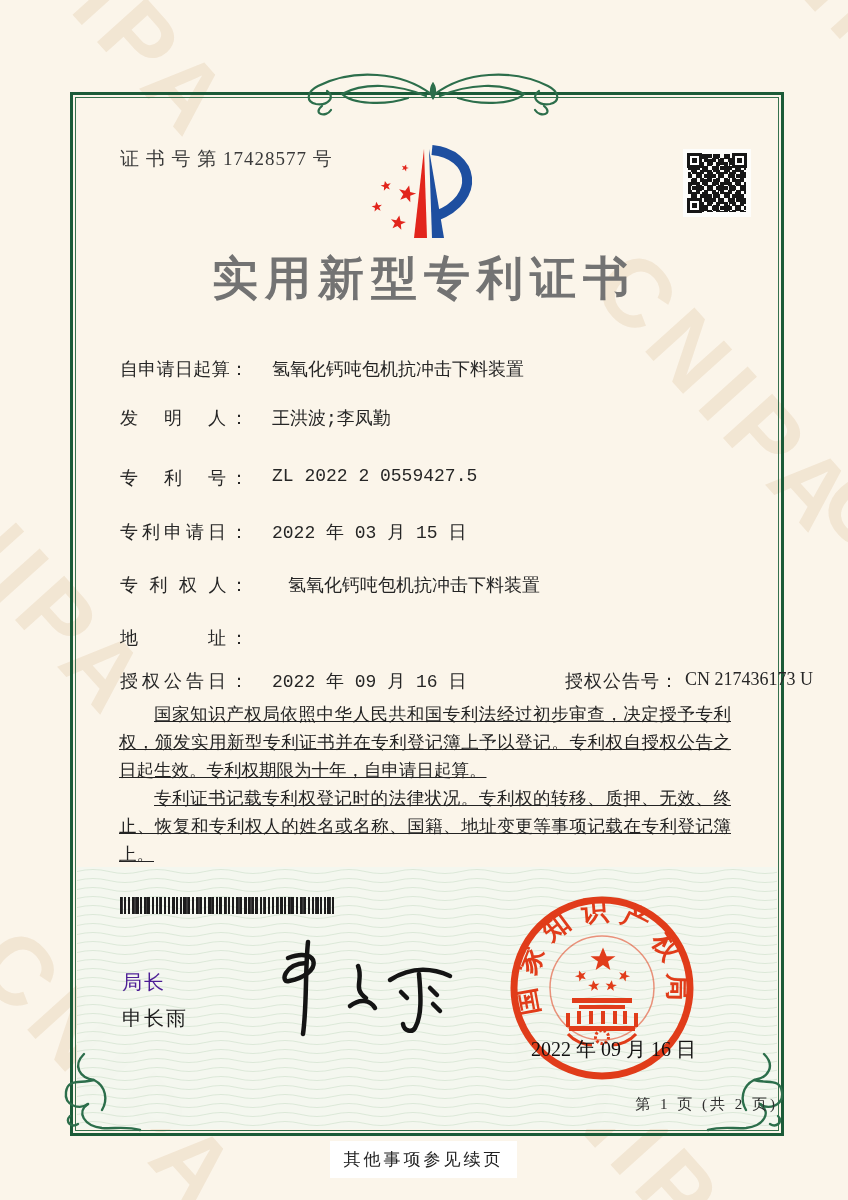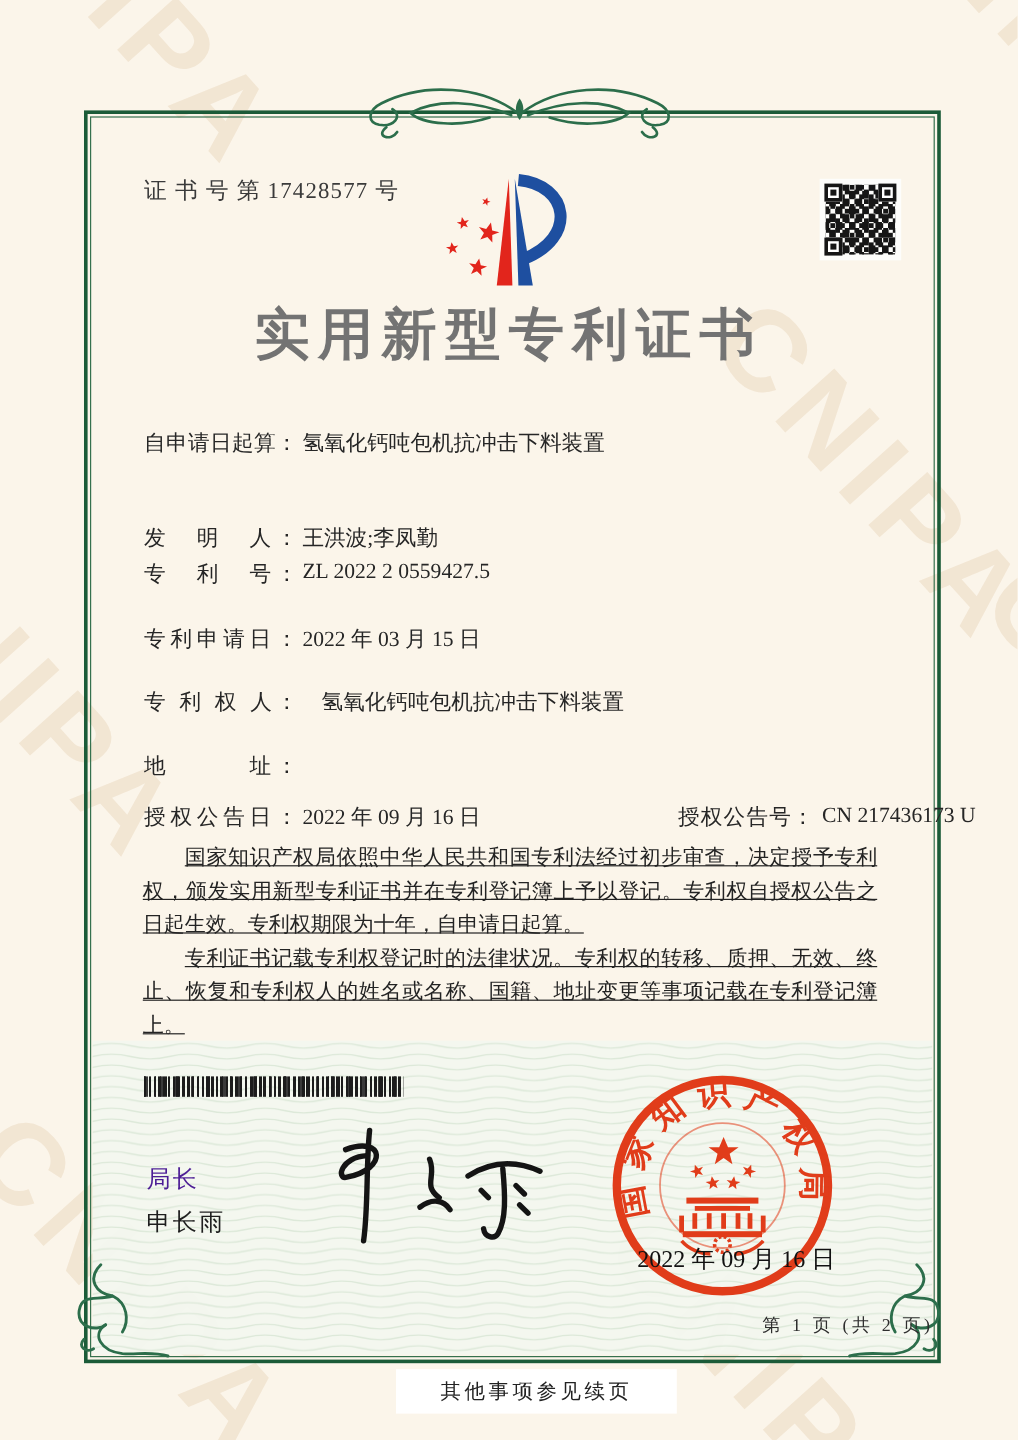--- a/index.html
+++ b/index.html
@@ -35,21 +35,21 @@
   .qr .finder{position:absolute;width:15px;height:15px;border:3px solid #161616;background:#fff;box-sizing:border-box;}
   .qr .finder i{position:absolute;left:2px;top:2px;width:5px;height:5px;background:#161616;display:block;}
   .qr .f-tl{left:4px;top:4px;} .qr .f-tr{right:4px;top:4px;} .qr .f-bl{left:4px;bottom:4px;}
 
   .title{position:absolute;left:70px;top:248px;width:708px;text-align:center;
          font-size:46px;font-weight:700;color:#737373;letter-spacing:7px;z-index:4;}
 
   
   .row{position:absolute;left:120px;display:flex;font-size:18px;color:#262626;z-index:4;white-space:nowrap;}
   .row .label{width:128px;text-align:justify;text-align-last:justify;display:inline-block;}
-  .row .value{margin-left:4px;}
+  .row .value{margin-left:24px;font-family:Liberation Mono, monospace;}
   .row2-pair{position:absolute;left:445px;top:0;display:flex;}
   .row2-pair .label2{letter-spacing:1px;}
   .row2-pair .value2{margin-left:6px;}
 
   
   .body-text{position:absolute;left:119px;top:700px;width:612px;font-size:17.5px;
              line-height:28px;color:#232323;z-index:4;text-align:justify;text-decoration:underline;}
   .body-text p{margin:0;text-indent:2em;}
 
   
@@ -58,21 +58,21 @@
         repeating-linear-gradient(90deg,#1c1c1c 0 2px,rgba(0,0,0,0) 2px 4px),
         repeating-linear-gradient(90deg,#1c1c1c 0 1px,rgba(0,0,0,0) 1px 9px),
         repeating-linear-gradient(90deg,#3a3a3a 0 3px,rgba(0,0,0,0) 3px 13px);}
   .director-title{position:absolute;left:122px;top:969px;font-size:20px;color:#4c1d95;z-index:4;letter-spacing:2px;}
   .director-name{position:absolute;left:122px;top:1005px;font-size:20px;color:#1e1e1e;z-index:4;letter-spacing:2px;}
   .signature{position:absolute;left:262px;top:936px;z-index:5;}
   .seal{position:absolute;left:508px;top:894px;z-index:5;opacity:0.95;}
   .seal-date{position:absolute;left:531px;top:1036px;font-size:20px;color:#111;z-index:6;white-space:nowrap;}
   .page-info{position:absolute;left:70px;top:1095px;width:708px;text-align:right;
              font-size:15px;color:#2e2e2e;letter-spacing:3px;z-index:4;}
-  .footer-note{position:absolute;left:330px;top:1141px;width:234px;height:37px;background:#FFFFFF;
+  .footer-note{position:absolute;left:330px;top:1141px;width:187px;height:37px;background:#FFFFFF;
                text-align:center;line-height:37px;font-size:17px;color:#222;letter-spacing:3px;z-index:4;}
 </style>
 </head>
 <body>
 
 <div class="page">
 
   <div class="wm" style="left:-70px;top:-58px;">CNIPA</div>
   <div class="wm" style="left:688px;top:-44px;">CNIPA</div>
   <div class="wm" style="left:556px;top:338px;">CNIPA</div>
@@ -152,21 +152,21 @@
         <i></i>
       </div>
   </div>
 
   <div class="title">实用新型专利证书</div>
 
   <div class="row" style="top:357px;">
     <span class="label">自申请日起算：</span>
     <span class="value">氢氧化钙吨包机抗冲击下料装置</span>
   </div>
-  <div class="row" style="top:436px;justify-content:space-between;">
+  <div class="row" style="top:406px;justify-content:space-between;">
     <span class="label">发　明　人：</span>
     <span class="value">王洪波;李凤勤</span>
   </div>
   <div class="row" style="top:466px;">
     <span class="label">专　利　号：</span>
     <span class="value">ZL 2022 2 0559427.5</span>
   </div>
   <div class="row" style="top:520px;">
     <span class="label">专利申请日：</span>
     <span class="value">2022 年 03 月 15 日</span>

